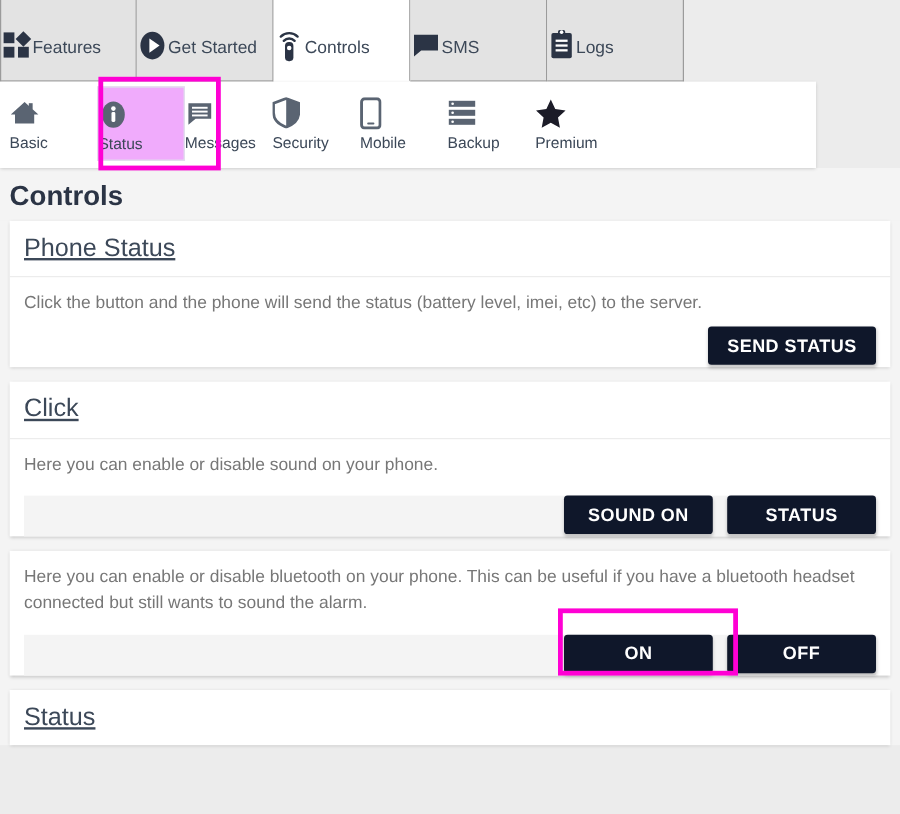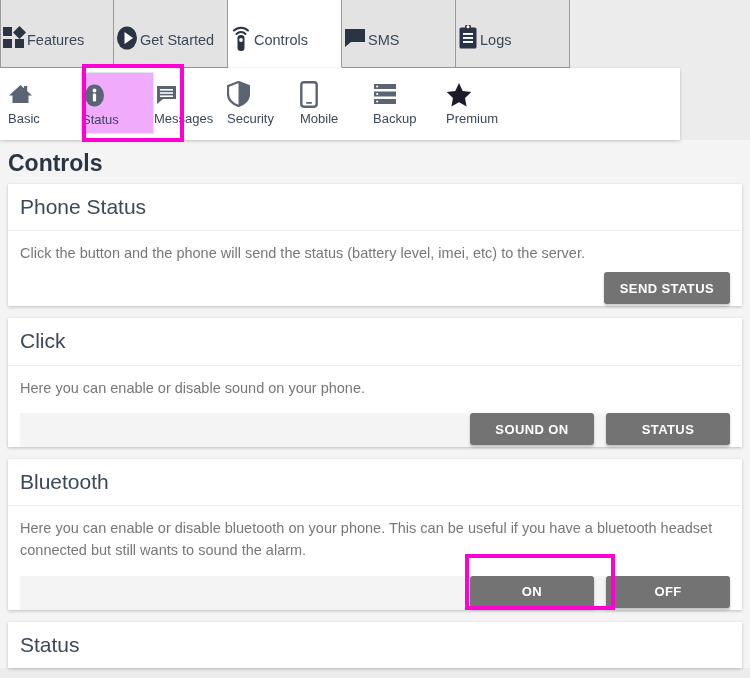--- a/index.html
+++ b/index.html
@@ -131,20 +131,21 @@
     box-shadow: 0 1px 3px rgba(0,0,0,0.22);
     margin-bottom: 12px;
     box-sizing: border-box;
   }
   .card-title {
     font-size: 21px;
     color: #3c4858;
     padding: 11px 16px 12px 12px;
     border-bottom: 1px solid #ececec;
     line-height: 1.1;
+    text-decoration: underline;
   }
   .card-body {
     padding: 12px 20px 8px 12px;
     font-size: 14.5px;
     color: #777777;
     line-height: 1.5;
   }
   .card-footer {
     background: #f4f4f4;
     height: 34px;
@@ -154,26 +155,26 @@
     justify-content: flex-end;
     position: relative;
   }
   .card-footer.plain {
     background: transparent;
     margin: 0 12px 10px 12px;
     height: 34px;
   }
 
   .btn {
-    background: #737373;
+    background: #0f172a;
     color: #ffffff;
     border: none;
     border-radius: 3px;
     font-family: "Liberation Sans", sans-serif;
-    font-size: 13px;
+    font-size: 15px;
     font-weight: bold;
     letter-spacing: 0.4px;
     height: 32px;
     padding: 0 16px;
     min-width: 124px;
     cursor: pointer;
     box-shadow: 0 2px 3px rgba(0,0,0,0.22);
     position: relative;
     top: -1px;
   }
@@ -342,21 +343,20 @@
   <div class="card">
     <div class="card-title">Click</div>
     <div class="card-body">Here you can enable or disable sound on your phone.</div>
     <div class="card-footer">
       <button class="btn">SOUND ON</button>
       <button class="btn">STATUS</button>
     </div>
   </div>
 
   <div class="card">
-    <div class="card-title">Bluetooth</div>
     <div class="card-body">Here you can enable or disable bluetooth on your phone. This can be useful if you have a bluetooth headset connected but still wants to sound the alarm.</div>
     <div class="card-footer">
       <button class="btn">ON</button>
       <button class="btn">OFF</button>
 
       <div class="hl-ring" style="left:445px; top:-22px; width:150px; height:56px;"></div>
     </div>
   </div>
 
   <div class="card">

